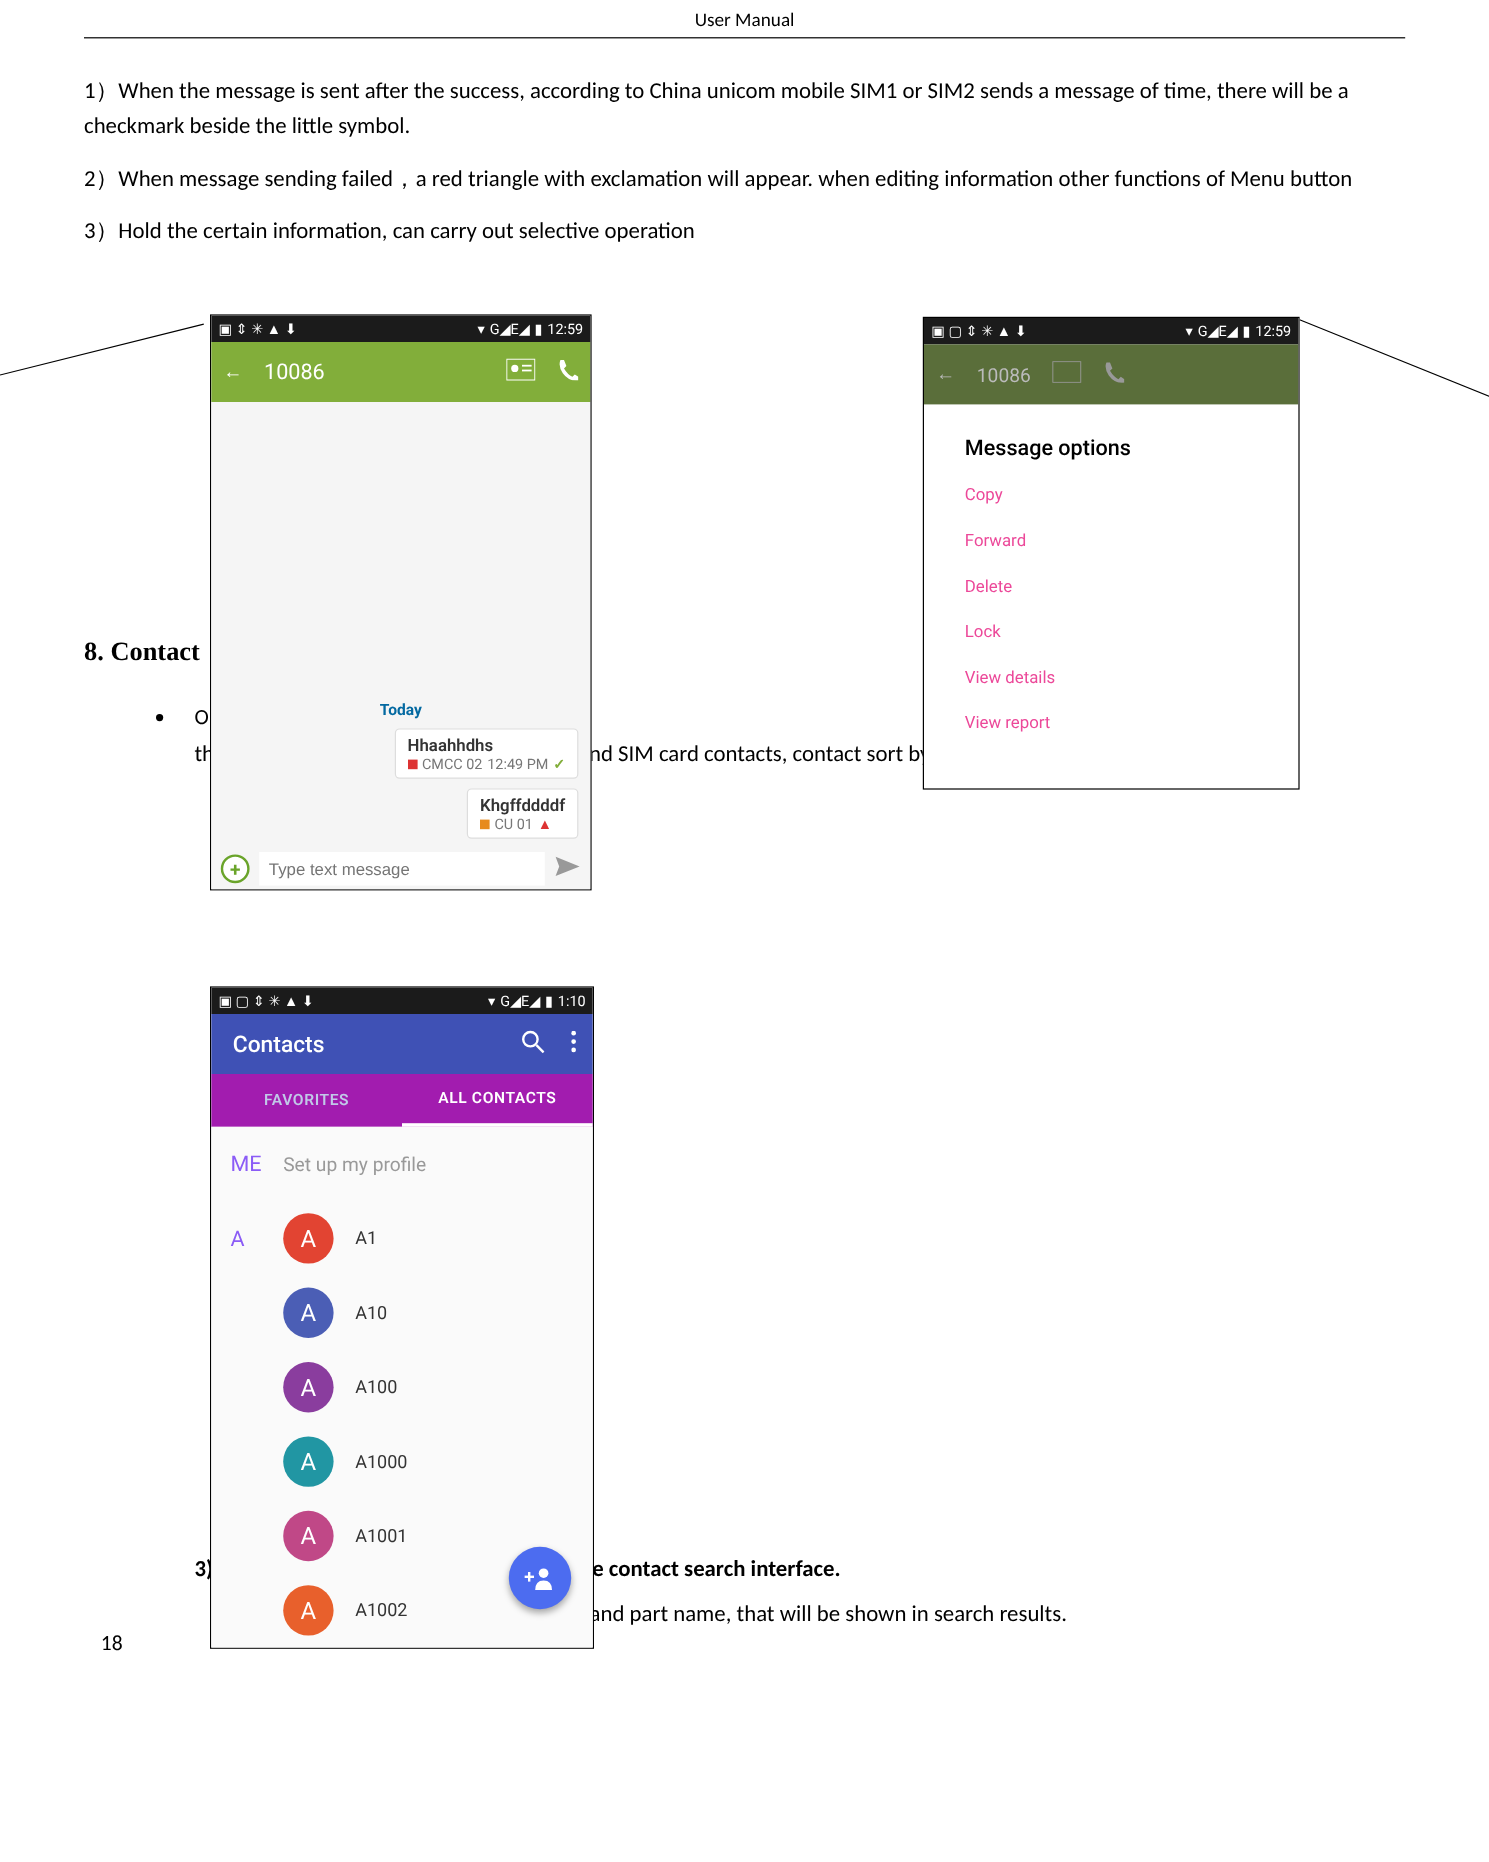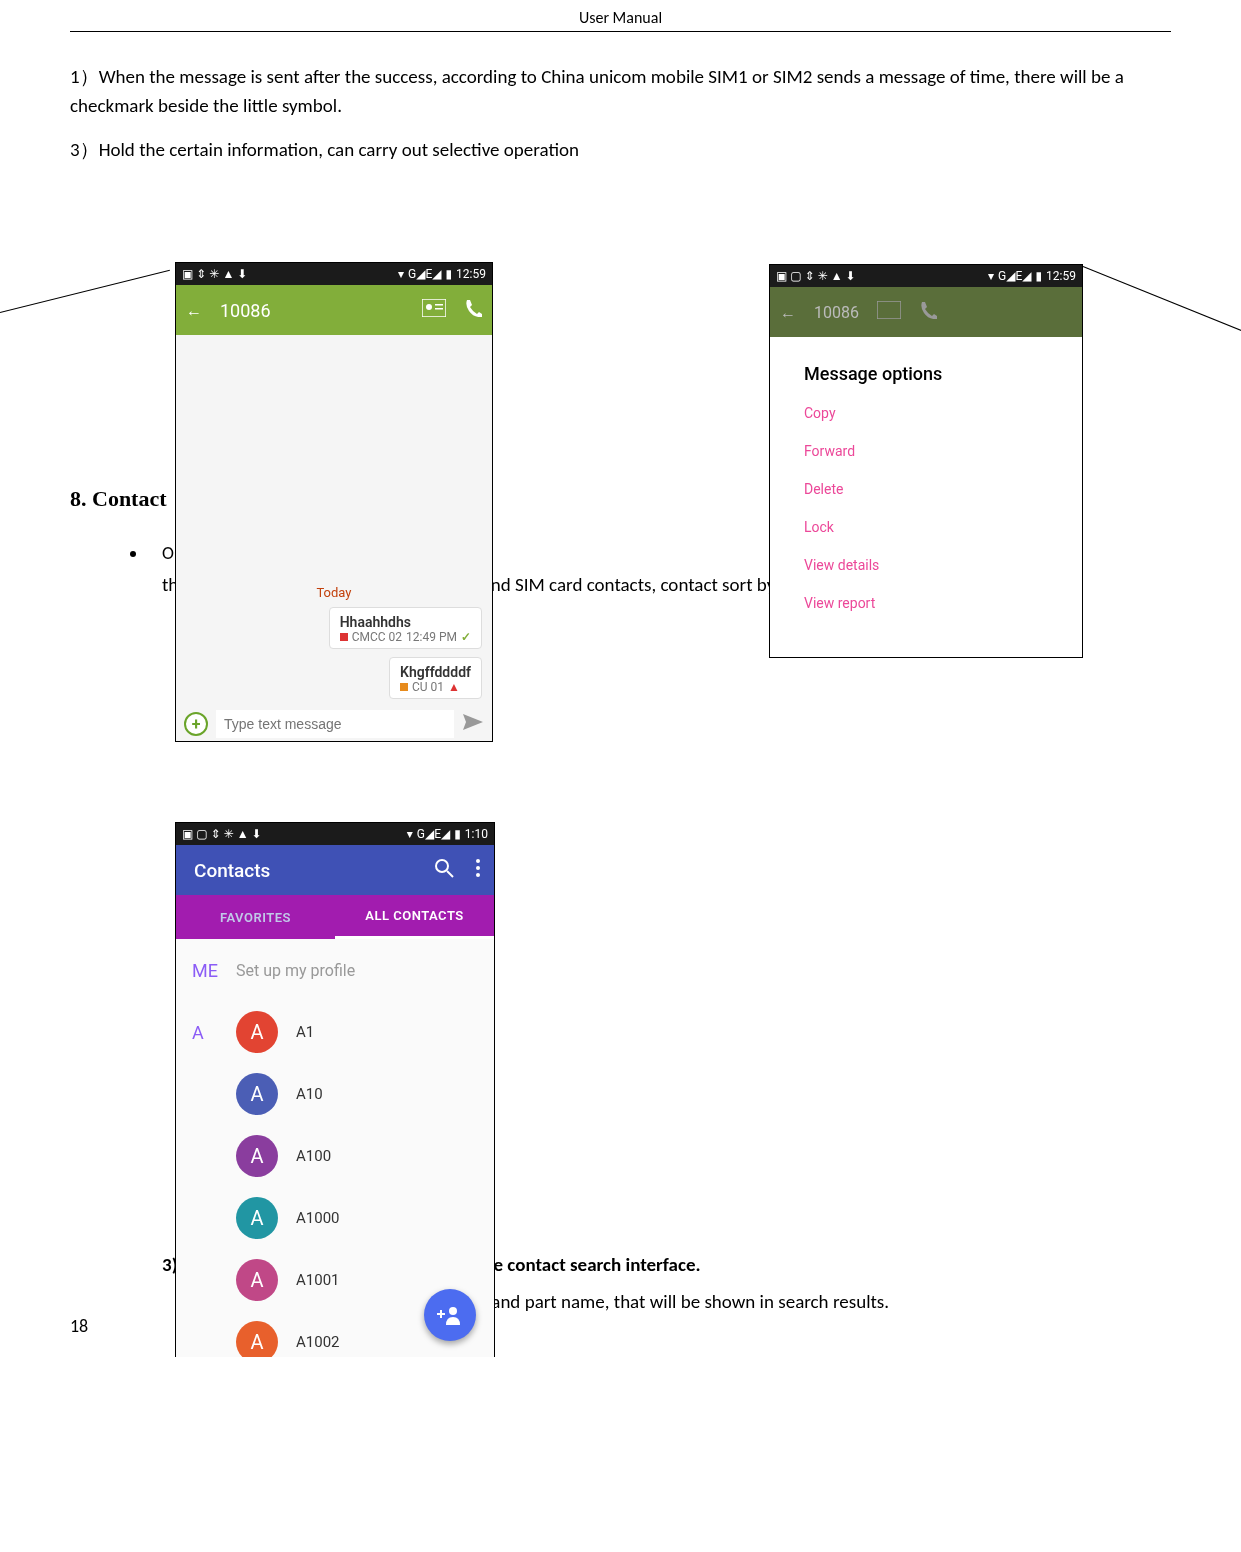--- a/index.html
+++ b/index.html
@@ -45,21 +45,21 @@
     .step-num { font-weight: bold; margin-right: 26px; }
     .step-label-strong { font-weight: 600; }
     .step-text {
       padding-left: 150px;
       font-size: 19px;
       line-height: 1.55;
     }
     .page-num {
       position: absolute;
       bottom: 20px;
-      left: 70px;
+      left: 84px;
       font-size: 18px;
     }
 
     
     .phone-box {
       position: absolute;
       background: #fff;
       border: 1px solid #000;
       font-family: Roboto, Arial, sans-serif;
       overflow: hidden;
@@ -97,22 +97,23 @@
       height: 370px;
       background: #f5f5f5;
       position: relative;
     }
     .today-marker {
       position: absolute;
       top: 250px;
       left: 0;
       right: 0;
       text-align: center;
-      color: #c2410c;
+      color: #0369a1;
       font-size: 13px;
+      font-weight: bold;
     }
     .bubble {
       position: absolute;
       right: 10px;
       max-width: 200px;
       background: #fff;
       border: 1px solid #ddd;
       border-radius: 4px;
       padding: 6px 10px 4px 10px;
     }
@@ -245,20 +246,21 @@
 
 <span class="anno-line a1"></span>
 <span class="anno-line a2"></span>
 
 <div class="header-row">
   <span>User    Manual</span>
 </div>
 
 <div class="content">
   <p class="para para-gap">1）When the message is sent after the success, according to China unicom mobile SIM1 or SIM2 sends a message of time, there will be a checkmark beside the little symbol.</p>
+  <p class="para para-gap">2）When message sending failed，a red triangle with exclamation will appear. when editing information other functions of Menu button</p>
   <p class="para">3）Hold the certain information, can carry out selective operation</p>
 
   <div style="height:300px"></div>
 
   <h2 class="section-heading">8. Contact</h2>
 
   <ul class="bullets" style="margin-top:30px">
     <li>Open the menu of applications&gt;contacts</li>
   </ul>
   <p class="indented-text">the default display mobile phone contact and SIM card contacts, contact sort by pinyin initials.</p>

